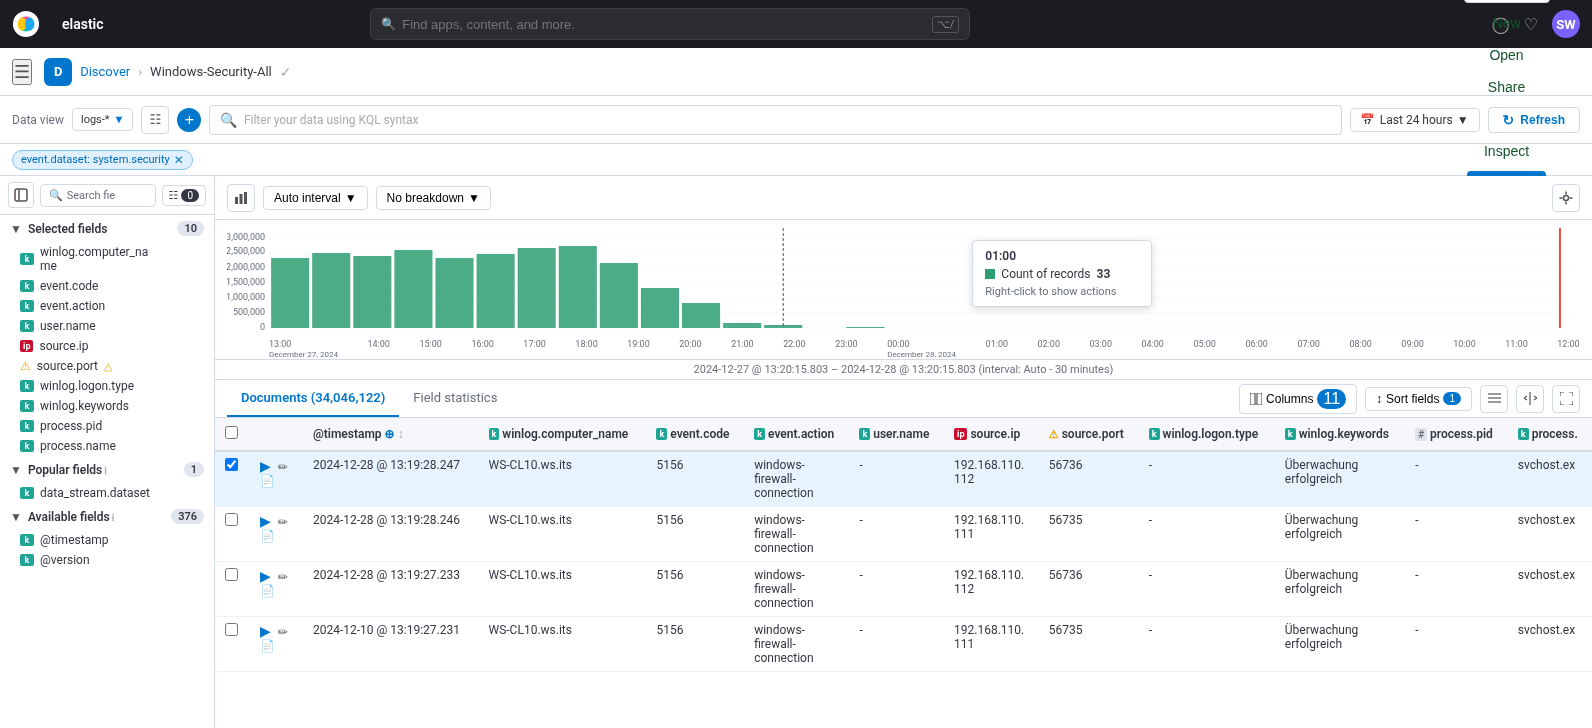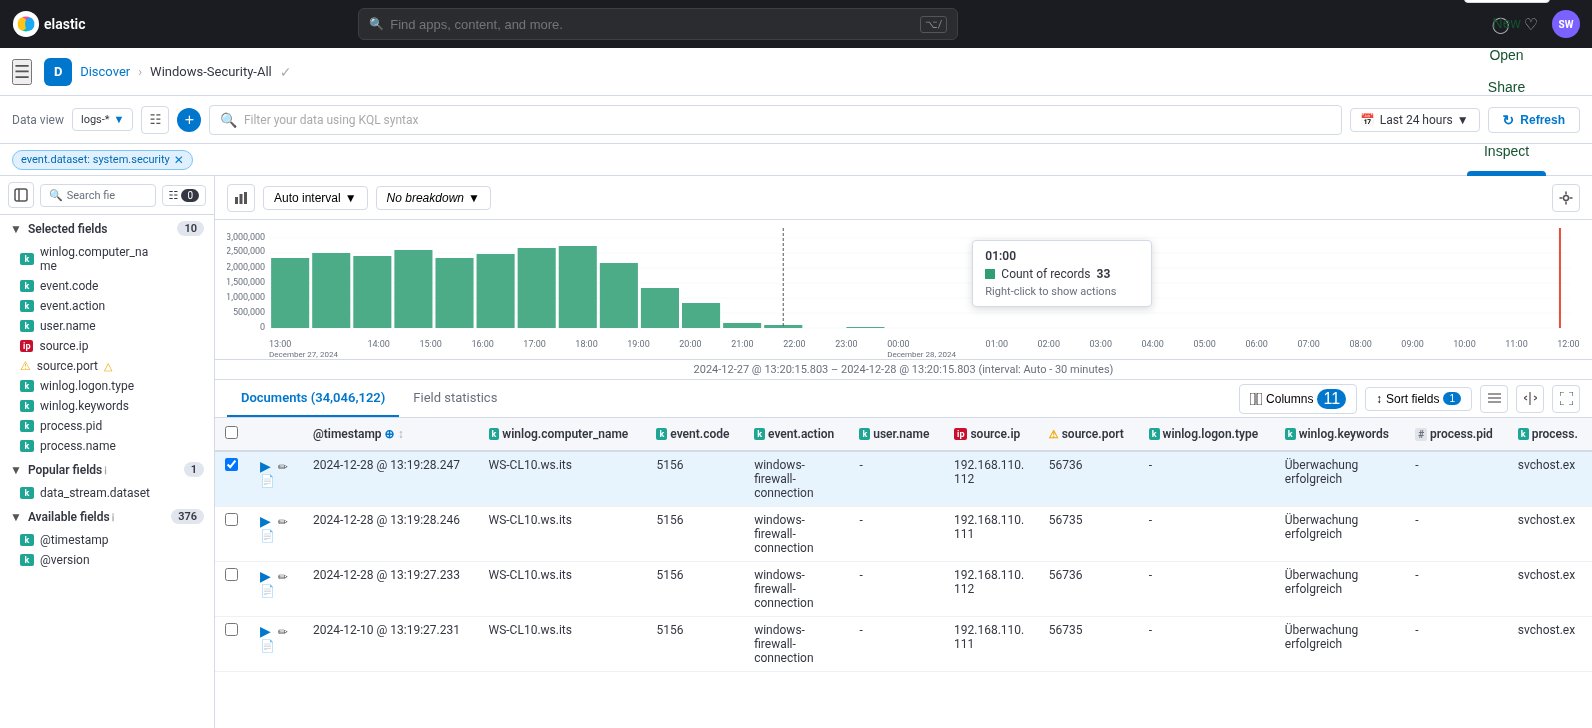--- a/index.html
+++ b/index.html
@@ -1,27 +1,27 @@
 <!DOCTYPE html>
 <html><head>
   <meta charset="utf-8">
   <style>
     * { box-sizing: border-box; margin: 0; padding: 0; }
     body { font-family: -apple-system, BlinkMacSystemFont, 'Segoe UI', Roboto, sans-serif; font-size: 12px; background: #f5f7fa; color: #343741; overflow: hidden; }
 
     
     .top-nav { background: #1a1c21; display: flex; align-items: center; height: 48px; padding: 0 12px; gap: 12px; }
-    .elastic-logo { display: flex; align-items: center; gap: 4px; color: #fff; font-size: 14px; font-weight: 600; }
+    .elastic-logo { display: flex; align-items: center; gap: 22px; color: #fff; font-size: 14px; font-weight: 600; }
     .elastic-logo .logo-icon { width: 28px; height: 28px; }
     .search-bar-global { flex: 1; max-width: 600px; margin: 0 auto; background: #2a2c30; border: 1px solid #3d3f44; border-radius: 6px; display: flex; align-items: center; padding: 0 10px; height: 32px; }
     .search-bar-global input { background: transparent; border: none; outline: none; color: #ccc; font-size: 13px; flex: 1; }
     .search-bar-global .shortcut { color: #888; font-size: 11px; border: 1px solid #555; border-radius: 3px; padding: 1px 4px; }
     .nav-icons { display: flex; align-items: center; gap: 14px; margin-left: auto; }
     .nav-icon { color: #aaa; cursor: pointer; font-size: 16px; }
-    .avatar { width: 28px; height: 28px; border-radius: 50%; background: #7b61ff; color: #fff; display: flex; align-items: center; justify-content: center; font-size: 10px; font-weight: 700; cursor: pointer; }
+    .avatar { width: 28px; height: 28px; border-radius: 50%; background: #7b61ff; color: #fff; display: flex; align-items: center; justify-content: center; font-size: 13px; font-weight: 700; cursor: pointer; }
 
     
     .second-nav { background: #fff; border-bottom: 1px solid #d3dae6; display: flex; align-items: center; height: 48px; padding: 0 12px; gap: 8px; }
     .hamburger { color: #555; cursor: pointer; font-size: 18px; margin-right: 4px; }
     .breadcrumb-d { width: 28px; height: 28px; background: #07c; border-radius: 6px; color: #fff; display: flex; align-items: center; justify-content: center; font-weight: 700; font-size: 13px; }
     .breadcrumb-item { color: #07c; font-size: 13px; cursor: pointer; }
     .breadcrumb-sep { color: #aaa; font-size: 13px; }
     .breadcrumb-current { color: #343741; font-size: 13px; }
     .breadcrumb-check { color: #aaa; cursor: pointer; font-size: 14px; }
     .nav-actions { margin-left: auto; display: flex; align-items: center; gap: 8px; flex-direction: column; }
@@ -67,21 +67,21 @@
     .field-type-warn { color: #f5a700; font-size: 12px; }
     .field-item .warning-icon { color: #f5a700; font-size: 11px; }
 
     
     .content-area { flex: 1; display: flex; flex-direction: column; overflow: hidden; }
 
     
     .histogram-toolbar { background: #fff; border-bottom: 1px solid #d3dae6; display: flex; align-items: center; padding: 6px 12px; gap: 8px; height: 44px; }
     .chart-toggle-btn { background: transparent; border: 1px solid #d3dae6; border-radius: 4px; width: 28px; height: 28px; cursor: pointer; display: flex; align-items: center; justify-content: center; }
     .interval-btn { background: #fff; border: 1px solid #d3dae6; border-radius: 4px; padding: 4px 10px; font-size: 12px; cursor: pointer; display: flex; align-items: center; gap: 4px; }
-    .breakdown-btn { background: #fff; border: 1px solid #d3dae6; border-radius: 4px; padding: 4px 10px; font-size: 12px; cursor: pointer; display: flex; align-items: center; gap: 4px; font-style: italic; }
+    .breakdown-btn { background: #fff; border: 1px solid #d3dae6; border-radius: 4px; padding: 4px 10px; font-size: 12px; cursor: pointer; display: flex; align-items: center; gap: 4px; }
     .settings-btn { margin-left: auto; background: transparent; border: 1px solid #d3dae6; border-radius: 4px; width: 28px; height: 28px; cursor: pointer; display: flex; align-items: center; justify-content: center; }
 
     
     .histogram-container { background: #fff; border-bottom: 1px solid #d3dae6; padding: 8px 12px 4px; position: relative; height: 140px; }
     .histogram-svg { width: 100%; height: 110px; }
     .tooltip-box { position: absolute; background: #fff; border: 1px solid #d3dae6; border-radius: 4px; padding: 8px 12px; box-shadow: 0 2px 8px rgba(0,0,0,0.15); font-size: 12px; top: 20px; left: 55%; z-index: 10; min-width: 180px; }
     .tooltip-time { font-weight: 600; margin-bottom: 4px; }
     .tooltip-row { display: flex; align-items: center; gap: 6px; margin-bottom: 2px; }
     .tooltip-dot { width: 10px; height: 10px; border: 2px solid #2e9e73; background: #2e9e73; }
     .tooltip-right-click { color: #69707d; font-size: 11px; margin-top: 4px; }

